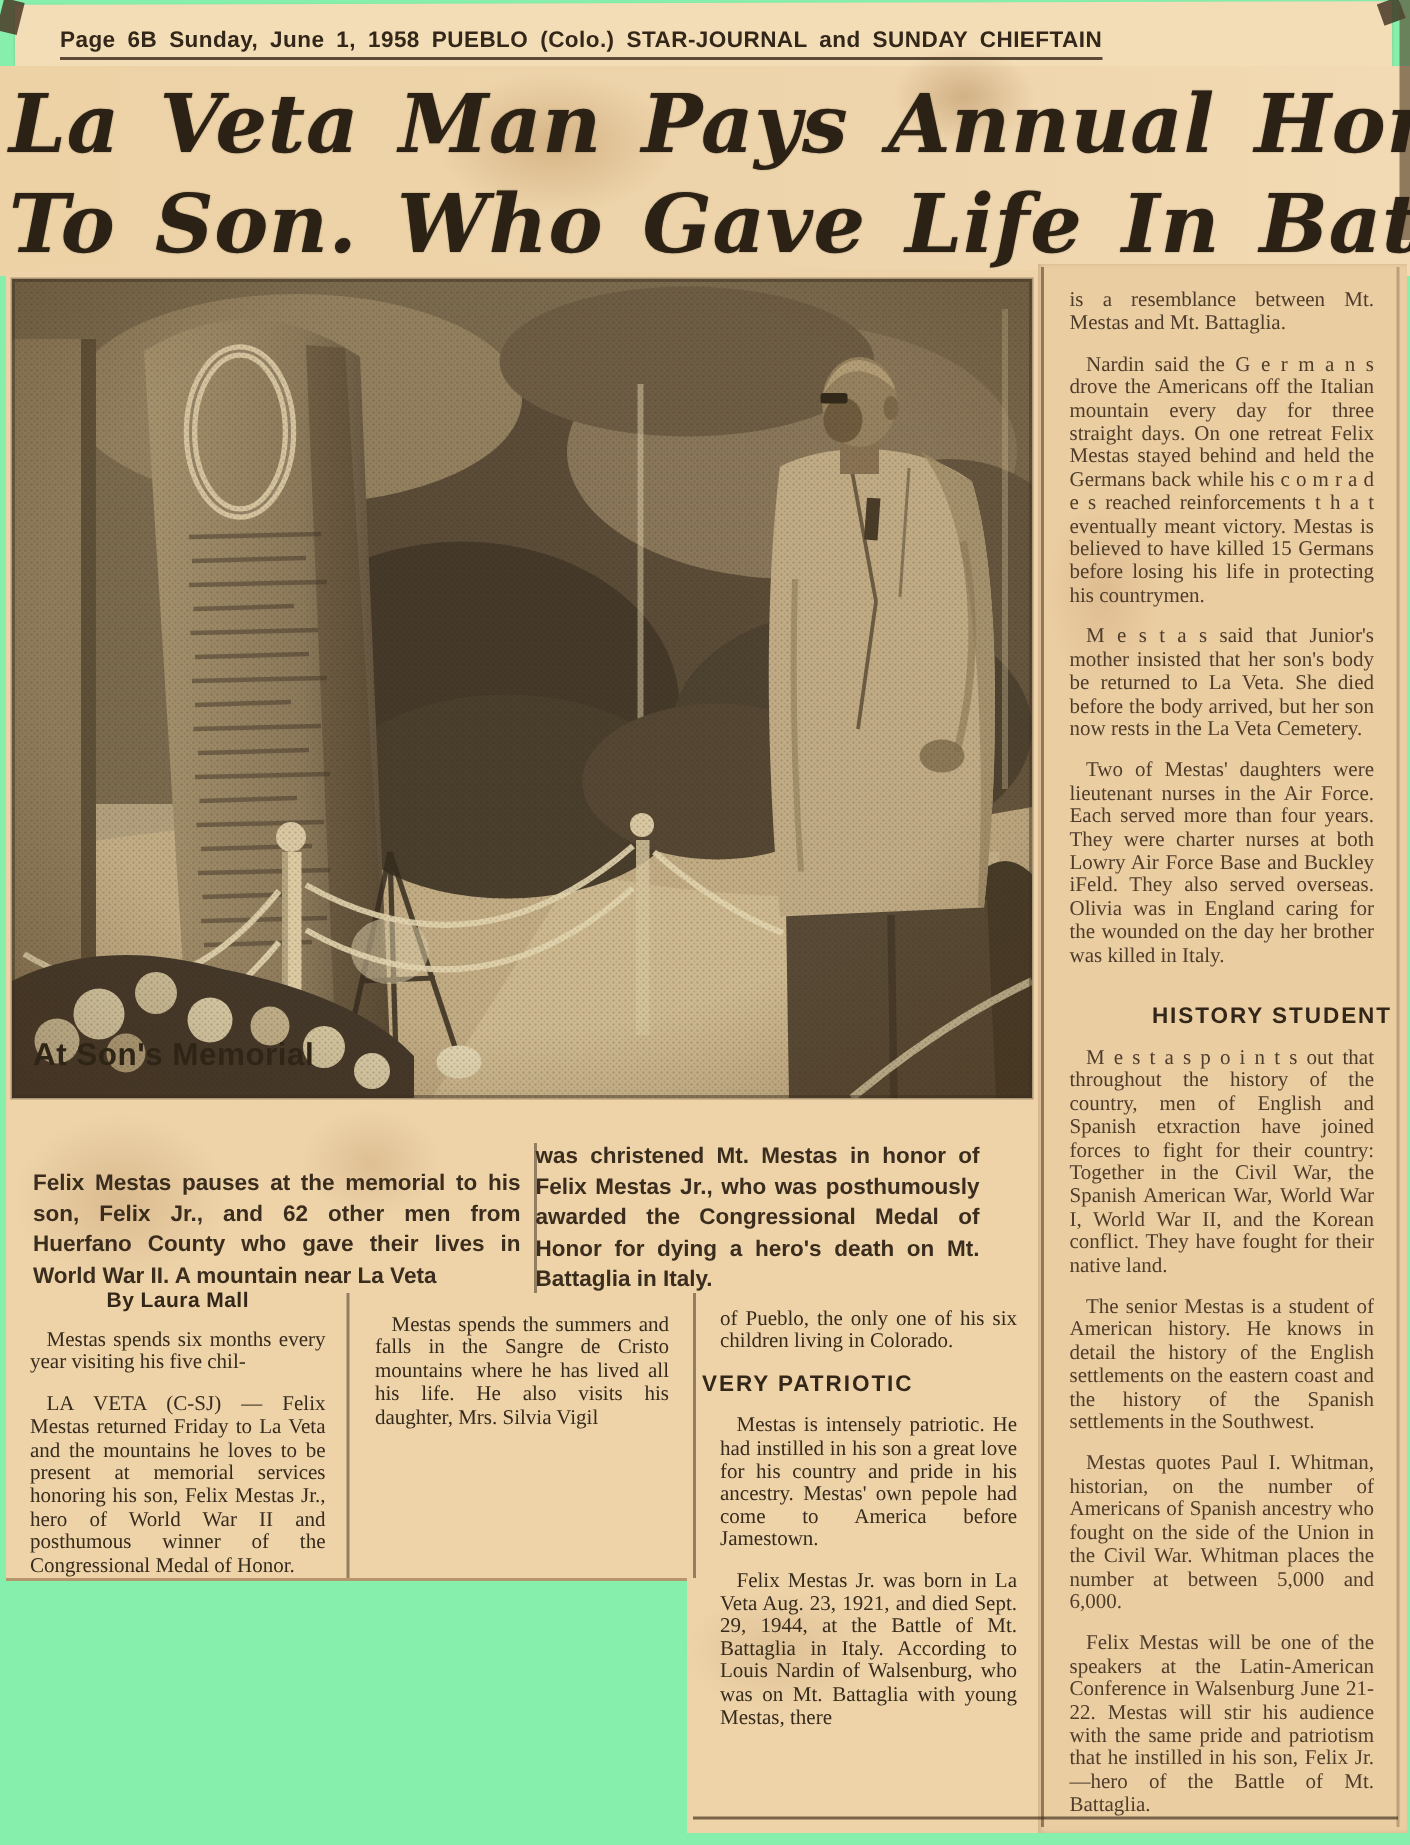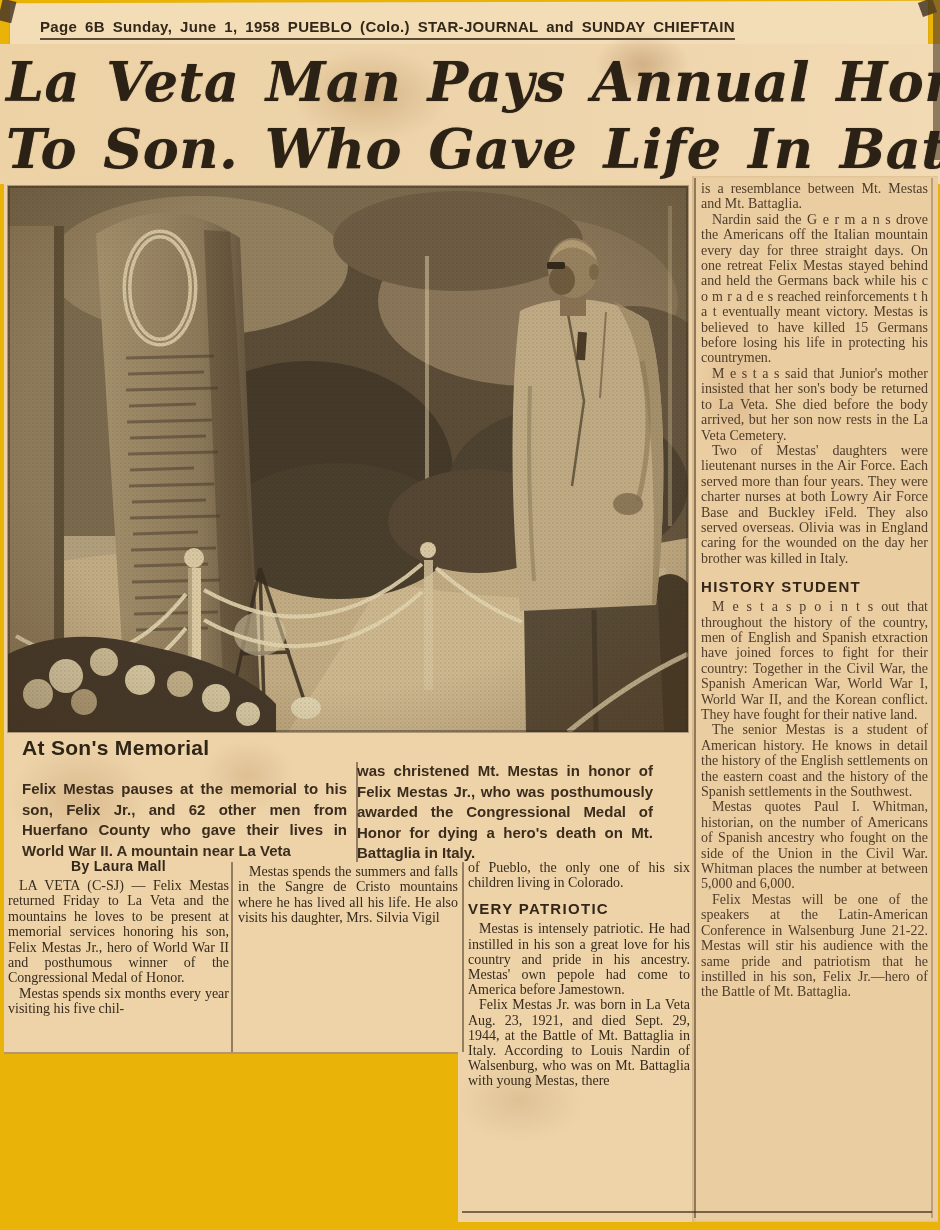--- a/index.html
+++ b/index.html
@@ -1,20 +1,20 @@
 <!DOCTYPE html>
 <html style="--paper: #eed3a9; --paper-right: #ebcda2; --paper-header: #f3ddb6; --ink: #362b1d; --ink-faded: #4e3d2b; --headline-ink: #2b2115; --rule: #4a3826;"><head>
 <meta charset="utf-8">
 <style>
   :root{
     --paper:#eed3a9; --paper-right:#ebcda2; --paper-header:#f3ddb6;
     --ink:#362b1d; --ink-faded:#4e3d2b; --headline-ink:#2b2115; --rule:#4a3826;
   }
   html,body{margin:0;padding:0;background:#ffffff;}
-  #page{position:relative;width:940px;height:1230px;background:#eab308;overflow:hidden;
+  #page{position:relative;width:940px;height:1230px;background:#86efac;overflow:hidden;
         font-family:"Liberation Serif",serif;}
   .piece{position:absolute;}
   .piece-header{left:10px;top:2px;width:918px;height:46px;background:var(--paper-header);
         transform:rotate(-.15deg);box-shadow:0 1px 2px rgba(120,85,45,.3);}
   .piece-headline{left:0;top:44px;width:940px;height:140px;
         background:linear-gradient(90deg,#edd2a6 0%,#eed4ab 55%,#f2dab4 100%);}
   .piece-main{left:4px;top:180px;width:692px;height:872px;background:var(--paper);
         border-bottom:2px solid rgba(110,75,35,.45);}
   .piece-col3ext{left:458px;top:1050px;width:238px;height:172px;background:var(--paper);}
   .piece-right{left:692px;top:176px;width:246px;height:1046px;background:var(--paper-right);
@@ -29,39 +29,39 @@
         font:bold 15px "Liberation Sans",sans-serif;color:#33271a;
         letter-spacing:.3px;word-spacing:3.5px;white-space:nowrap;}
   #masthead span{border-bottom:2px solid rgba(64,48,30,.85);padding-bottom:3px;}
   .headline-line{position:absolute;left:6px;width:934px;z-index:4;white-space:nowrap;
         font-family:"DejaVu Serif",serif;font-style:italic;font-weight:bold;
         font-size:54px;color:var(--headline-ink);letter-spacing:.5px;word-spacing:7px;
         text-shadow:0 0 1px rgba(43,33,21,.55);}
   #headline-1{top:50px;} #headline-2{top:117px;}
   #photo{position:absolute;left:8px;top:186px;width:680px;height:546px;z-index:3;
         outline:1px solid rgba(50,38,24,.35);}
-  #caption-title{position:absolute;left:22px;top:736px;z-index:4;
+  #caption-title{position:absolute;left:22px;top:692px;z-index:4;
         font:bold 21px "Liberation Sans",sans-serif;color:#2f2517;letter-spacing:.3px;}
   .caption-col{position:absolute;z-index:4;font:bold 15px/20.5px "Liberation Sans",sans-serif;
         color:#3b2d1e;text-align:justify;}
   #caption-left{left:22px;top:779px;width:325px;}
   #caption-right{left:357px;top:761px;width:296px;}
   .col{position:absolute;z-index:4;font:14px/15.4px "Liberation Serif",serif;
         color:var(--ink);text-align:justify;overflow:hidden;}
   #col1{left:8px;top:858px;width:221px;height:196px;}
   #col2{left:238px;top:864px;width:220px;height:190px;}
   #col3{left:468px;top:860px;width:222px;height:358px;line-height:15.2px;}
   #col4{left:701px;top:181px;width:227px;height:1036px;color:var(--ink-faded);}
-  .col p.para{margin:0;}
+  .col p.para{margin:12px;}
   .col p.indent{text-indent:11px;}
   .col .byline{font:bold 14px "Liberation Sans",sans-serif;text-align:center;
         letter-spacing:.3px;margin:0 0 4px 0;color:#33271a;}
   .col h3.col-head{font:bold 15px "Liberation Sans",sans-serif;letter-spacing:1.3px;
         margin:10px 0 4px 0;color:#33271a;text-align:left;}
-  #col4 h3.col-head{margin-top:12px;}
+  #col4 h3.col-head{margin-top:24px;text-align:right;}
 </style>
 </head>
 <body>
 
 <div id="page">
 
   <div class="piece piece-header"></div>
   <div class="piece piece-headline"></div>
   <div class="piece piece-main"></div>
   <div class="piece piece-col3ext"></div>
@@ -224,22 +224,22 @@
       <rect x="1" y="1" width="678" height="544" fill="none" stroke="#3a2e1f" stroke-width="2" opacity="0.45"></rect>
     </svg>
   </div>
 
   <div id="caption-title">At Son's Memorial</div>
   <div id="caption-left" class="caption-col">Felix Mestas pauses at the memorial to his son, Felix Jr., and 62 other men from Huerfano County who gave their lives in World War II. A mountain near La Veta</div>
   <div id="caption-right" class="caption-col">was christened Mt. Mestas in honor of Felix Mestas Jr., who was posthumously awarded the Congressional Medal of Honor for dying a hero's death on Mt. Battaglia in Italy.</div>
 
   <div id="col1" class="col">
       <div class="byline">By Laura Mall</div>
+      <p class="para indent">Mestas spends six months every year visiting his five chil-</p>
       <p class="para indent">LA VETA (C-SJ) — Felix Mestas returned Friday to La Veta and the mountains he loves to be present at memorial services honoring his son, Felix Mestas Jr., hero of World War II and posthumous winner of the Congressional Medal of Honor.</p>
-      <p class="para indent">Mestas spends six months every year visiting his five chil-</p>
     </div>
   <div id="col2" class="col">
       <p class="para indent">Mestas spends the summers and falls in the Sangre de Cristo mountains where he has lived all his life. He also visits his daughter, Mrs. Silvia Vigil</p>
     </div>
   <div id="col3" class="col">
       <p class="para">of Pueblo, the only one of his six children living in Colorado.</p>
       <h3 class="col-head">VERY PATRIOTIC</h3>
       <p class="para indent">Mestas is intensely patriotic. He had instilled in his son a great love for his country and pride in his ancestry. Mestas' own pepole had come to America before Jamestown.</p>
       <p class="para indent">Felix Mestas Jr. was born in La Veta Aug. 23, 1921, and died Sept. 29, 1944, at the Battle of Mt. Battaglia in Italy. According to Louis Nardin of Walsenburg, who was on Mt. Battaglia with young Mestas, there</p>
     </div>

